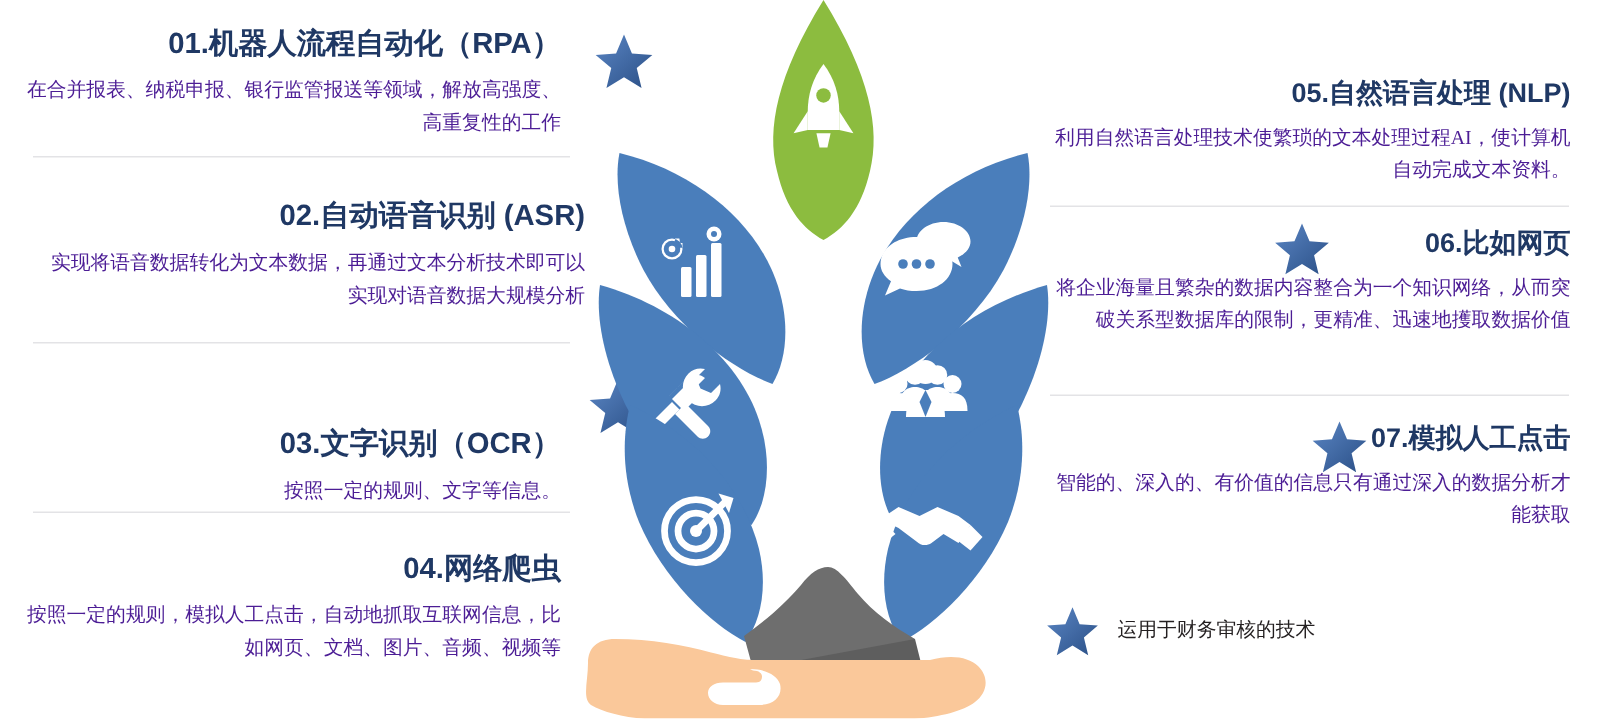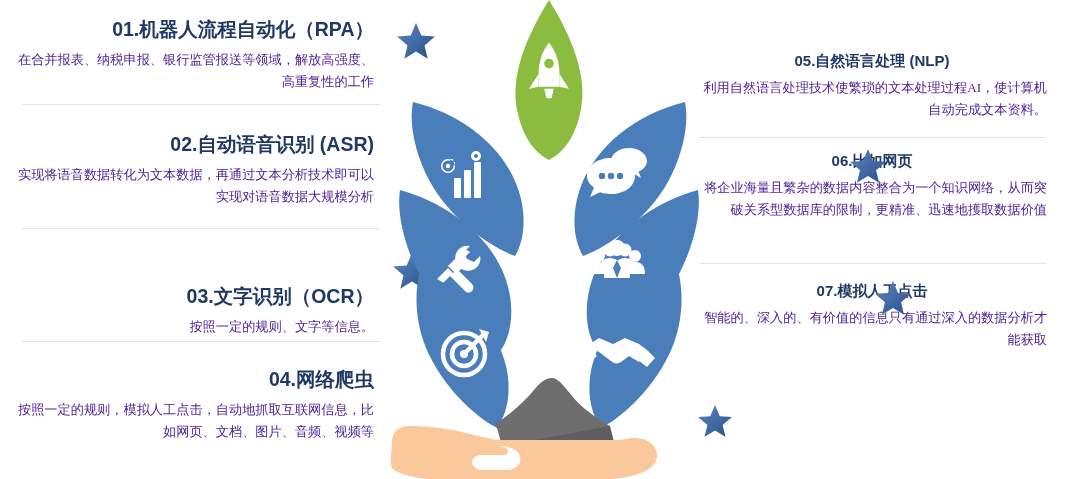--- a/index.html
+++ b/index.html
@@ -26,21 +26,21 @@
     color:#4c1d95; line-height:1.62;
   }
 
   
   .left .head{ font-size:19.5px; text-align:right; }
   .left .body{
     font-family:"Liberation Serif","DejaVu Serif",serif;
     font-size:13.2px; text-align:right; margin-top:9px;
   }
   
-  .right .head{ font-size:15px; text-align:center; }
+  .right .head{ font-size:18px; text-align:right; }
   .right .body{
     font-family:"Liberation Serif","DejaVu Serif",serif;
     font-size:13.2px; text-align:right; margin-top:8px;
   }
 
   .rule{ position:absolute; height:1px; background:#e3e3e6; }
 
   
   .star{ position:absolute; }
   .star svg{ display:block; }
@@ -74,21 +74,21 @@
           <linearGradient id="sg1" x1="0" y1="0" x2="1" y2="1">
             <stop offset="0" stop-color="#5b86c4"></stop>
             <stop offset="1" stop-color="#2a4f86"></stop>
           </linearGradient>
         </defs>
         <polygon points="20,1 25.3,13.6 38.9,14.6 28.5,23.4 31.7,36.7 20,29.5 8.3,36.7 11.5,23.4 1.1,14.6 14.7,13.6" fill="url(#sg1)"></polygon>
       </svg>
   </div>
   <div class="rule" style="left:22px; top:104px; width:358px;"></div>
 
-  <div class="block left" style="left:14px; top:133px; width:360px;">
+  <div class="block left" style="left:30px; top:133px; width:360px;">
     <div class="head">
       <span class="num">02.</span><span>自动语音识别 (ASR)</span>
     </div>
     <div class="body">实现将语音数据转化为文本数据，再通过文本分析技术即可以实现对语音数据大规模分析</div>
   </div>
   <div class="rule" style="left:22px; top:228px; width:358px;"></div>
 
   <div class="block left" style="left:14px; top:253px; width:360px;margin-top:32px;">
     <div class="head">
       <span class="num">03.</span><span>文字识别（OCR）</span>
@@ -254,14 +254,15 @@
     <svg width="38" height="36" viewBox="0 0 40 38">
         <polygon points="20,1 25.3,13.6 38.9,14.6 28.5,23.4 31.7,36.7 20,29.5 8.3,36.7 11.5,23.4 1.1,14.6 14.7,13.6" fill="url(#sg1)"></polygon>
       </svg>
   </div>
 
   <div class="star" style="left:697px; top:404px;">
     <svg width="36" height="34" viewBox="0 0 40 38">
         <polygon points="20,1 25.3,13.6 38.9,14.6 28.5,23.4 31.7,36.7 20,29.5 8.3,36.7 11.5,23.4 1.1,14.6 14.7,13.6" fill="url(#sg1)"></polygon>
       </svg>
   </div>
+  <div class="foot" style="left:745px; top:411px;">运用于财务审核的技术</div>
 
 </div>
 
 </body></html>

